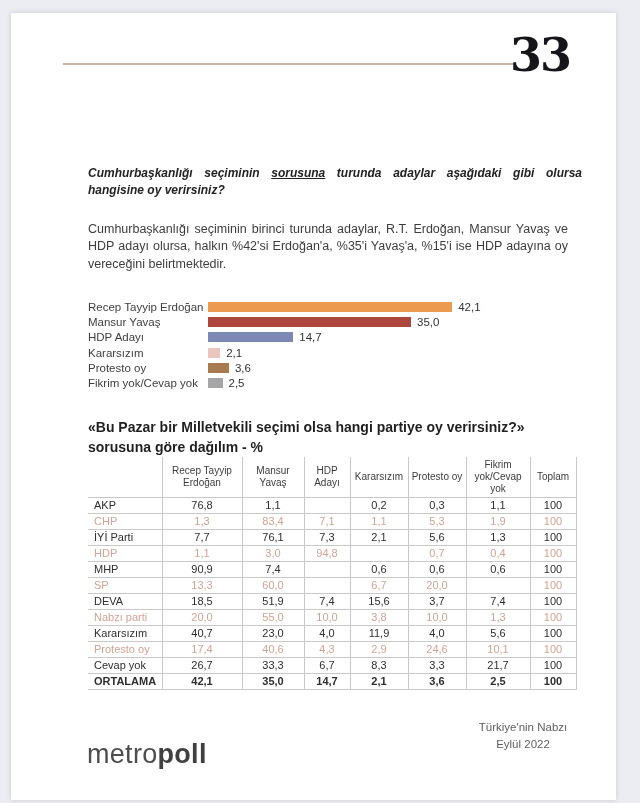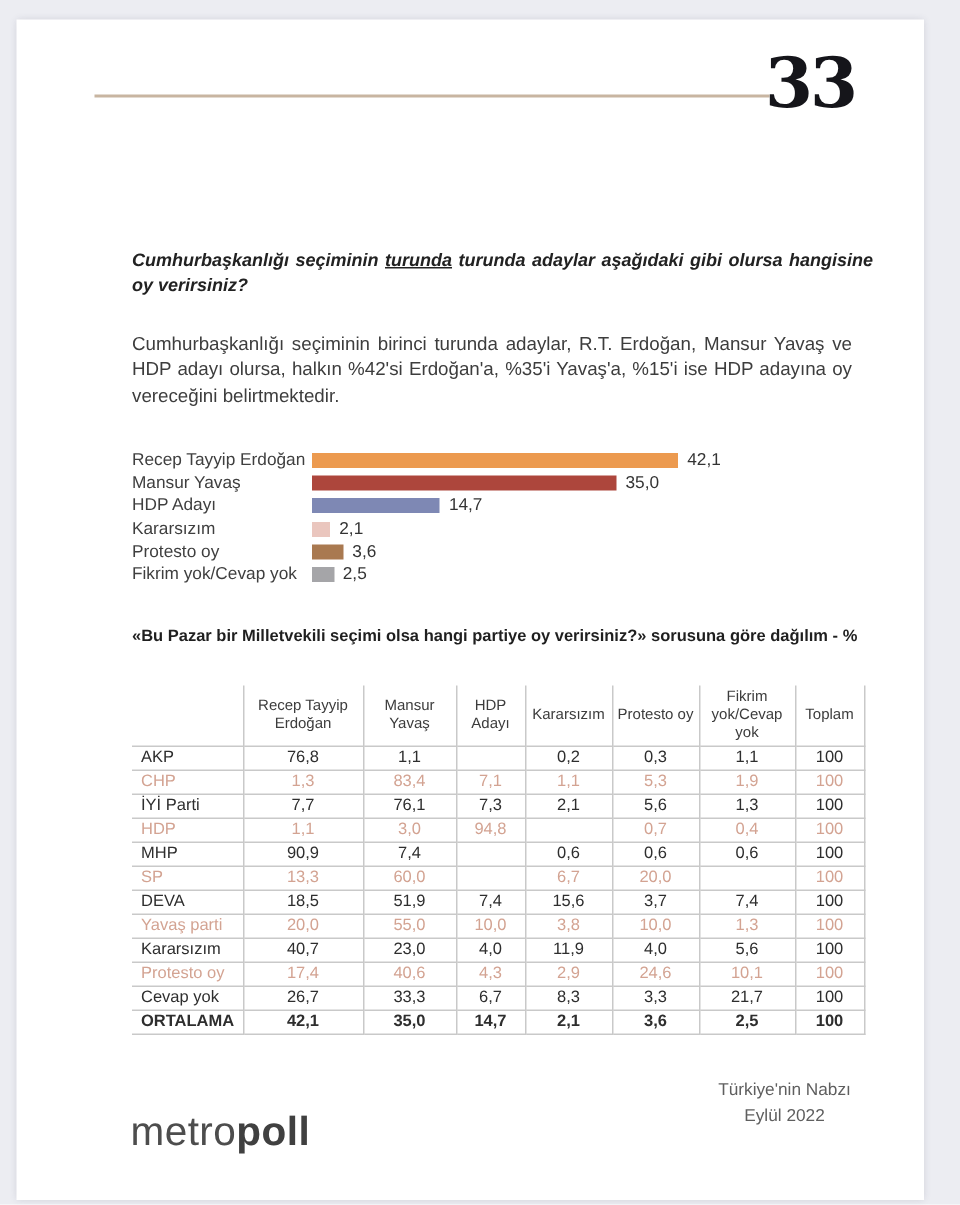--- a/index.html
+++ b/index.html
@@ -36,21 +36,21 @@
   .chart{position:absolute;left:77px;top:286px;width:470px;}
   .chart-row{display:flex;align-items:center;height:15.3px;}
   .chart-label{
     flex:0 0 120px;font-size:11.5px;color:#3f3f3f;
     white-space:nowrap;overflow:hidden;
   }
   .chart-bar{flex:0 0 auto;height:10px;}
   .chart-value{margin-left:6px;font-size:11.5px;color:#333;}
   .table-heading{
     position:absolute;left:77px;top:404px;width:490px;
-    font-size:11px;font-weight:700;color:#1f1f1f;line-height:1.45;
+    font-size:14px;font-weight:700;color:#1f1f1f;line-height:1.45;
   }
   table.poll{
     position:absolute;left:77px;top:444px;
     border-collapse:collapse;table-layout:fixed;
     font-size:11px;color:#2e2e2e;
   }
   table.poll th,table.poll td{
     border:1px solid var(--grid,#C9C9C9);
     padding:1px 3px;line-height:13px;text-align:center;
     overflow:hidden;
@@ -75,21 +75,21 @@
 </style>
 </head>
 <body>
 
 <div class="page">
 
   <div class="rule"></div>
 
   <div class="page-number">33</div>
 
-  <div class="question"><span>Cumhurbaşkanlığı seçiminin </span><span class="u">turunda</span><span> turunda adaylar aşağıdaki gibi olursa hangisine oy verirsiniz?</span></div>
+  <div class="question"><span>Cumhurbaşkanlığı seçiminin </span><span class="u">sorusuna</span><span> turunda adaylar aşağıdaki gibi olursa hangisine oy verirsiniz?</span></div>
 
   <div class="summary">Cumhurbaşkanlığı seçiminin birinci turunda adaylar, R.T. Erdoğan, Mansur Yavaş ve HDP adayı olursa, halkın %42'si Erdoğan'a, %35'i Yavaş'a, %15'i ise HDP adayına oy vereceğini belirtmektedir.</div>
 
   <div class="chart">
       <div class="chart-row">
         <span class="chart-label">Recep Tayyip Erdoğan</span>
         <span class="chart-bar" style="width: 244.18px; background: rgb(236, 154, 79);"></span>
         <span class="chart-value">42,1</span>
       </div>
       <div class="chart-row">
@@ -209,21 +209,21 @@
           <td>DEVA</td>
           <td>18,5</td>
           <td>51,9</td>
           <td>7,4</td>
           <td>15,6</td>
           <td>3,7</td>
           <td>7,4</td>
           <td>100</td>
         </tr>
         <tr class="muted">
-          <td>Yavaş parti</td>
+          <td>Nabzı parti</td>
           <td>20,0</td>
           <td>55,0</td>
           <td>10,0</td>
           <td>3,8</td>
           <td>10,0</td>
           <td>1,3</td>
           <td>100</td>
         </tr>
         <tr>
           <td>Kararsızım</td>

